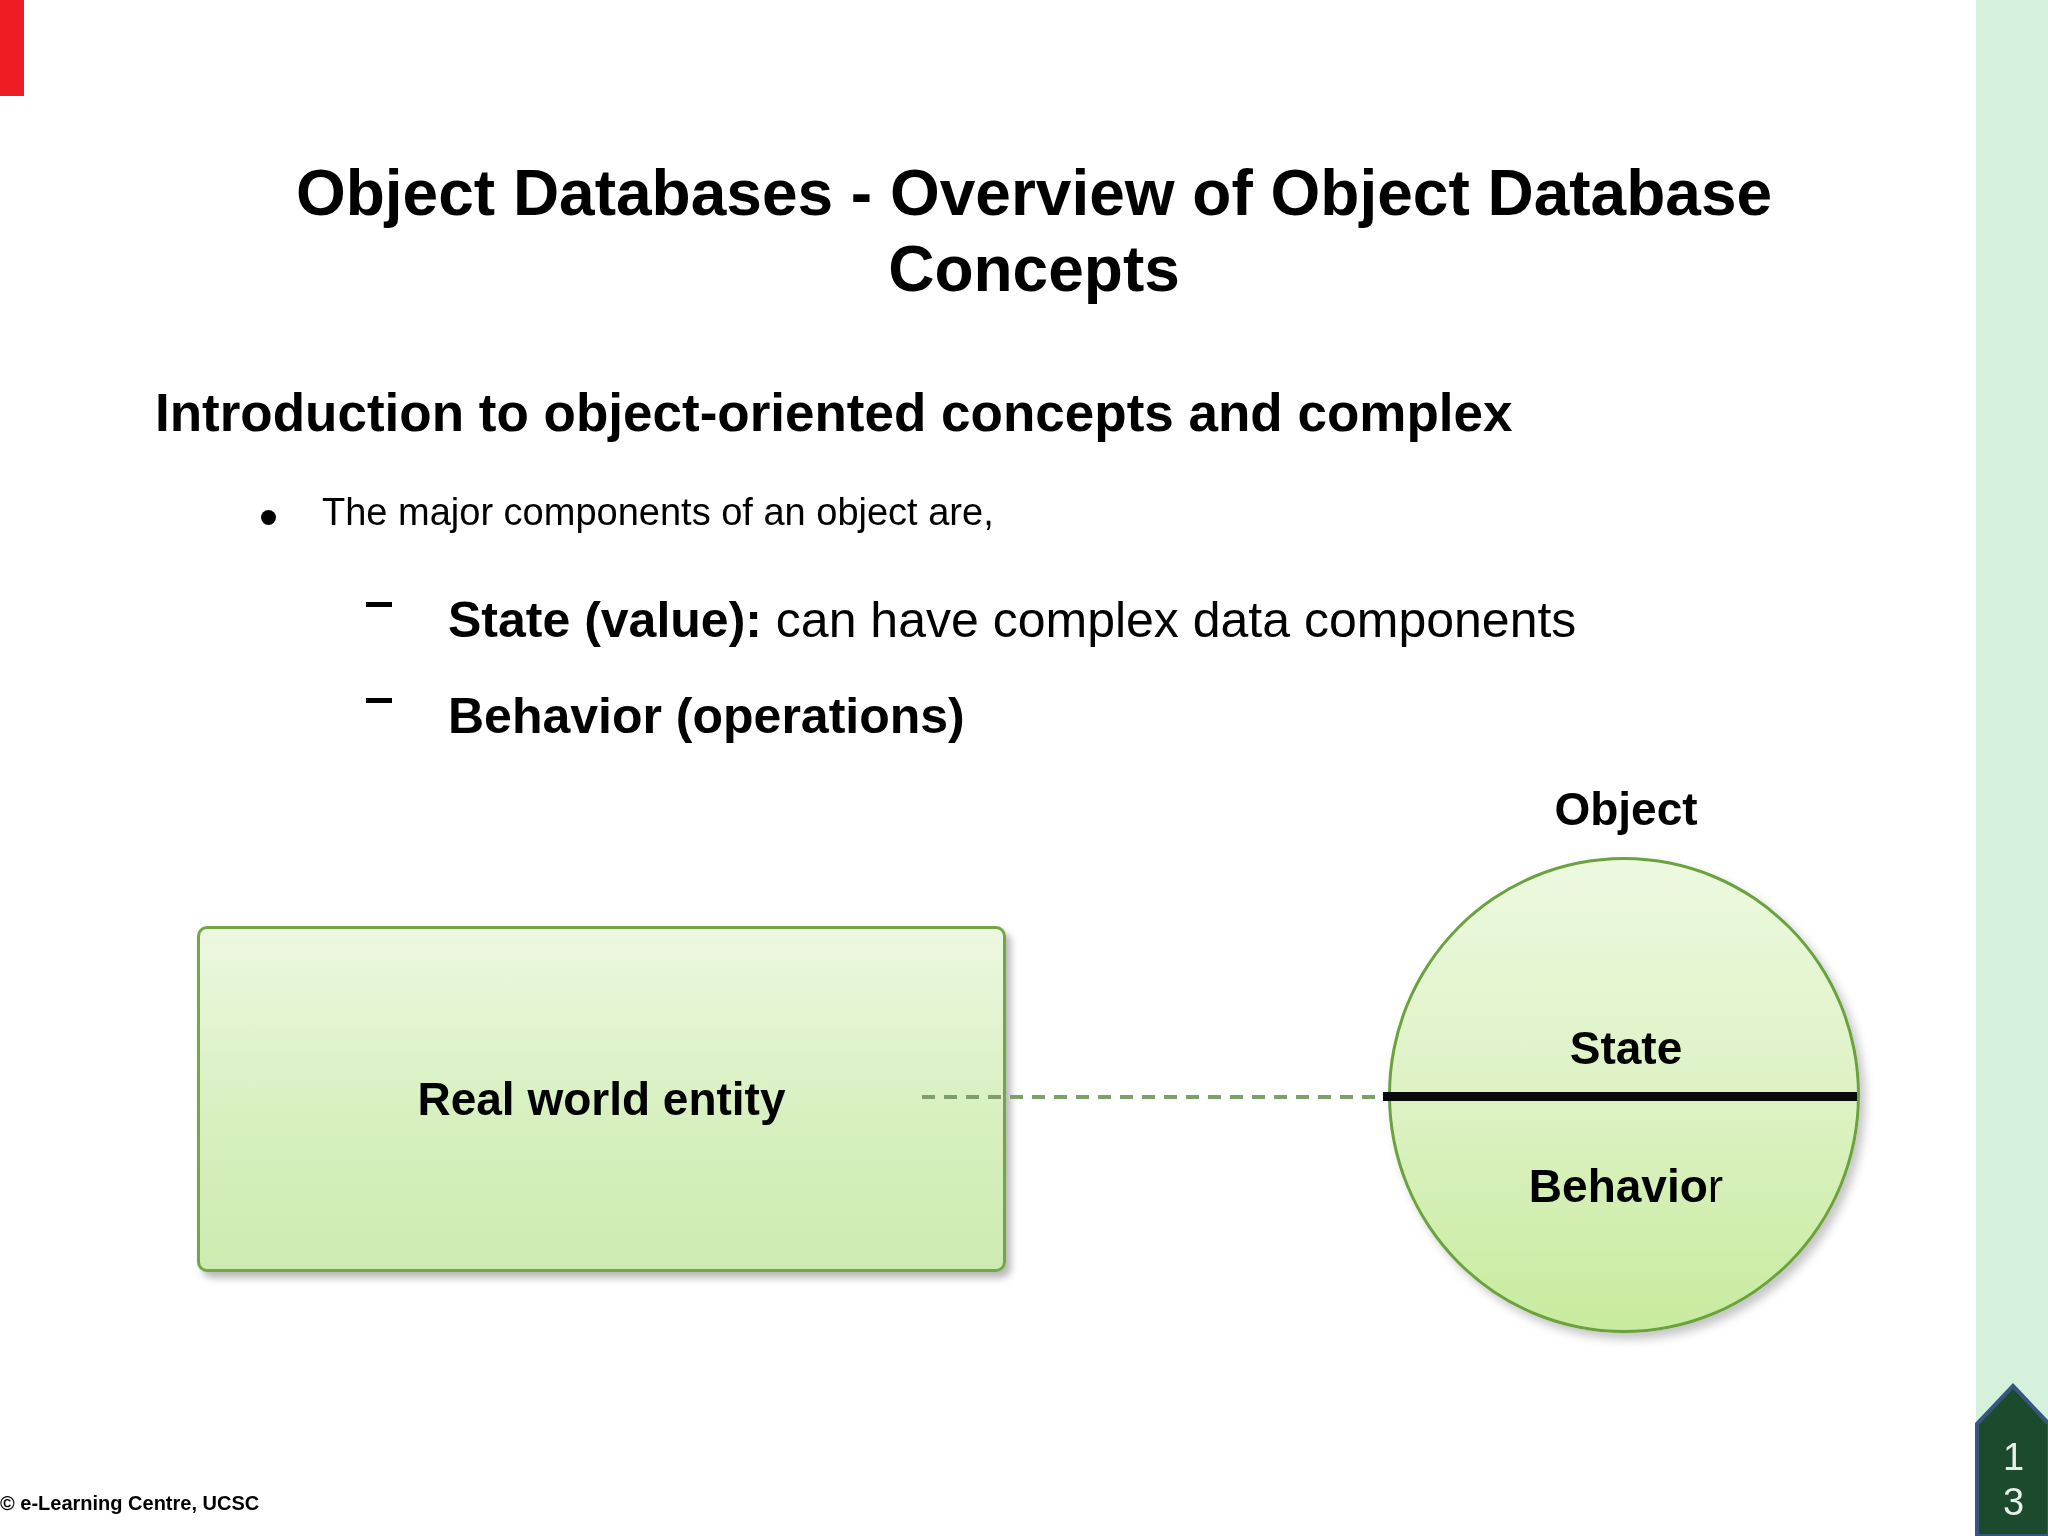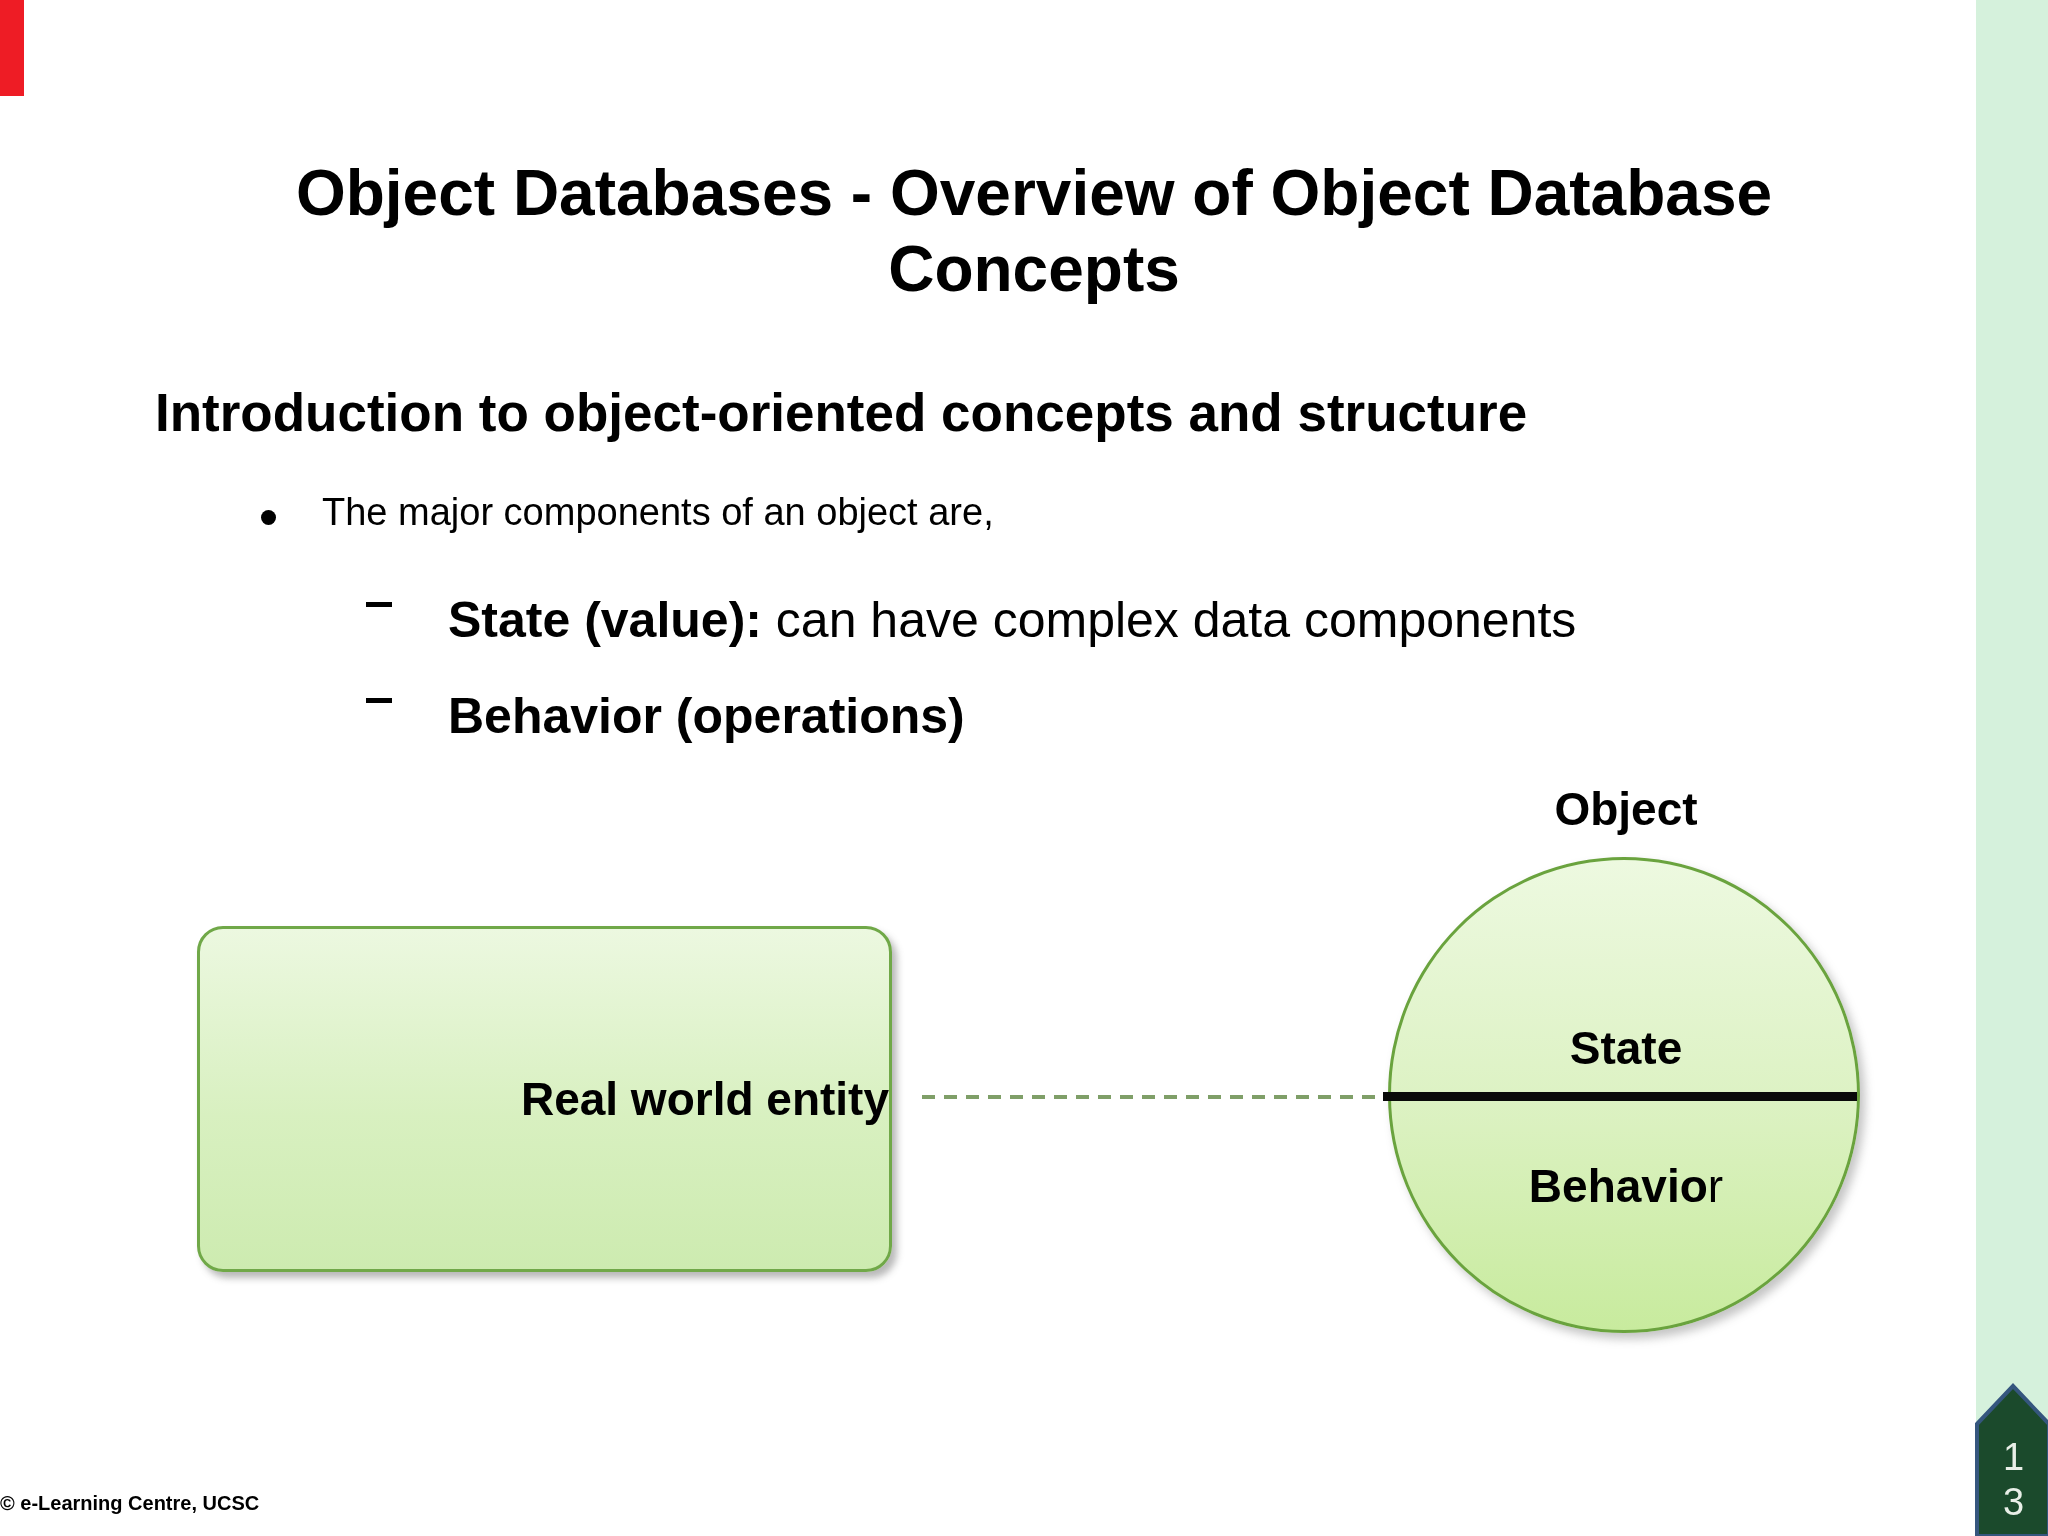--- a/index.html
+++ b/index.html
@@ -23,25 +23,25 @@
   .bullet-dot{left:261px;top:510px;width:15px;height:15px;border-radius:50%;background:#000;}
   .bullet-text{left:322px;top:493px;font-size:38px;line-height:1;}
   
   .dash-marker{width:26px;height:5px;background:#000;left:366px;}
   .dash-1{top:602px;} .dash-2{top:698px;}
   .sub-text{left:448px;font-size:50px;line-height:1;}
   .sub-1{top:595px;} .sub-2{top:691px;}
   .sub-text .b{font-weight:bold;}
   
   .entity-box{
-    left:197px;top:926px;width:695px;height:346px;box-sizing:border-box;
-    border:3px solid #70a848;border-radius:26px;
+    left:197px;top:926px;width:809px;height:346px;box-sizing:border-box;
+    border:3px solid #70a848;border-radius:10px;
     background:linear-gradient(180deg,#ecf8e0 0%,#d8f0c0 55%,#cdebb0 100%);
     box-shadow:5px 6px 7px rgba(100,100,100,0.45);
-    display:flex;align-items:center;justify-content:flex-end;
+    display:flex;align-items:center;justify-content:center;
   }
   .entity-label{font-size:46px;font-weight:bold;}
   
   .connector{
     left:922px;top:1095px;width:464px;height:4px;
     background:repeating-linear-gradient(90deg,#7f9f68 0 13px,transparent 13px 22px);
   }
   
   .object-circle{
     left:1388px;top:857px;width:472px;height:476px;box-sizing:border-box;
@@ -68,21 +68,21 @@
 </head>
 <body>
 
 <div class="slide">
 
   <div class="abs red-mark"></div>
   <div class="abs side-strip"></div>
 
   <h1 class="abs title"><span>Object Databases - Overview of Object Database</span><br><span>Concepts</span></h1>
 
-  <div class="abs heading">Introduction to object-oriented concepts and structure</div>
+  <div class="abs heading">Introduction to object-oriented concepts and complex</div>
 
   <div class="abs bullet-dot"></div>
   <div class="abs bullet-text">The major components of an object are,</div>
 
   <div class="abs dash-marker dash-1"></div>
   <div class="abs sub-text sub-1"><span class="b">State (value):</span><span> can have complex data components</span></div>
 
   <div class="abs dash-marker dash-2"></div>
   <div class="abs sub-text sub-2"><span class="b">Behavior (operations)</span><span></span></div>
 

